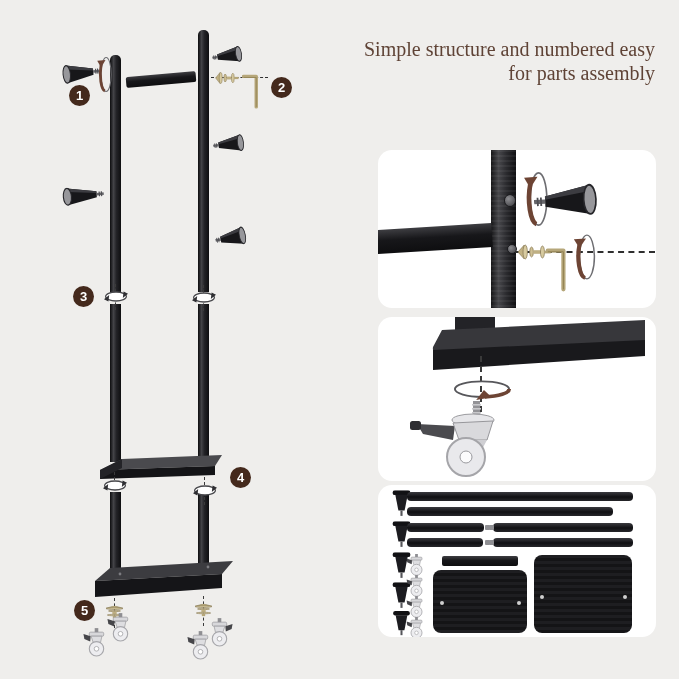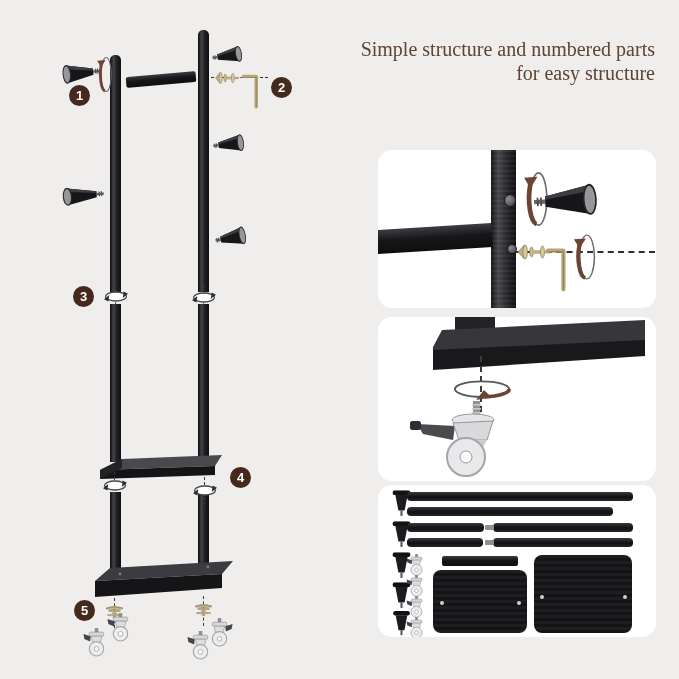--- a/index.html
+++ b/index.html
@@ -209,22 +209,22 @@
     <svg class="abs" style="left:187px;top:631px;width:27px;height:29px;" viewBox="0 0 30 32">
         <use href="#sym-caster"></use>
       </svg>
     <svg class="abs" style="left:206px;top:618px;width:27px;height:29px;transform:scaleX(-1);" viewBox="0 0 30 32">
         <use href="#sym-caster"></use>
       </svg>
   </div>
 
   <div class="header">
     <div class="sub">
-      <div>Simple structure and numbered parts</div>
-      <div>for easy structure</div>
+      <div>Simple structure and numbered easy</div>
+      <div>for parts assembly</div>
     </div>
   </div>
 
   <div class="panel" style="top:150px;height:158px;">
     <div class="p-pole" style="left:113px;top:0;width:25px;height:158px;"></div>
     <div class="bar" style="left:-4px;top:73px;width:118px;height:24px;transform:rotate(-3.5deg);transform-origin:right center;border-radius:0;"></div>
     <div class="bolt" style="left:126px;top:44px;width:10px;height:11px;"></div>
     <div class="bolt" style="left:129px;top:94px;width:8px;height:8px;"></div>
     <svg class="abs" style="left:144px;top:19px;width:31px;height:60px;" viewBox="0 0 30 62" preserveAspectRatio="none">
         <use href="#sym-ring-v"></use>

